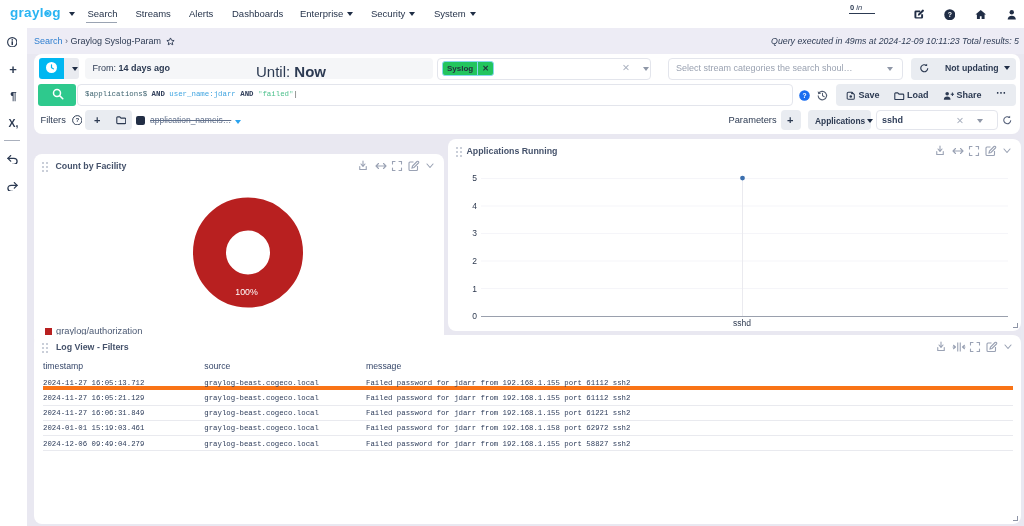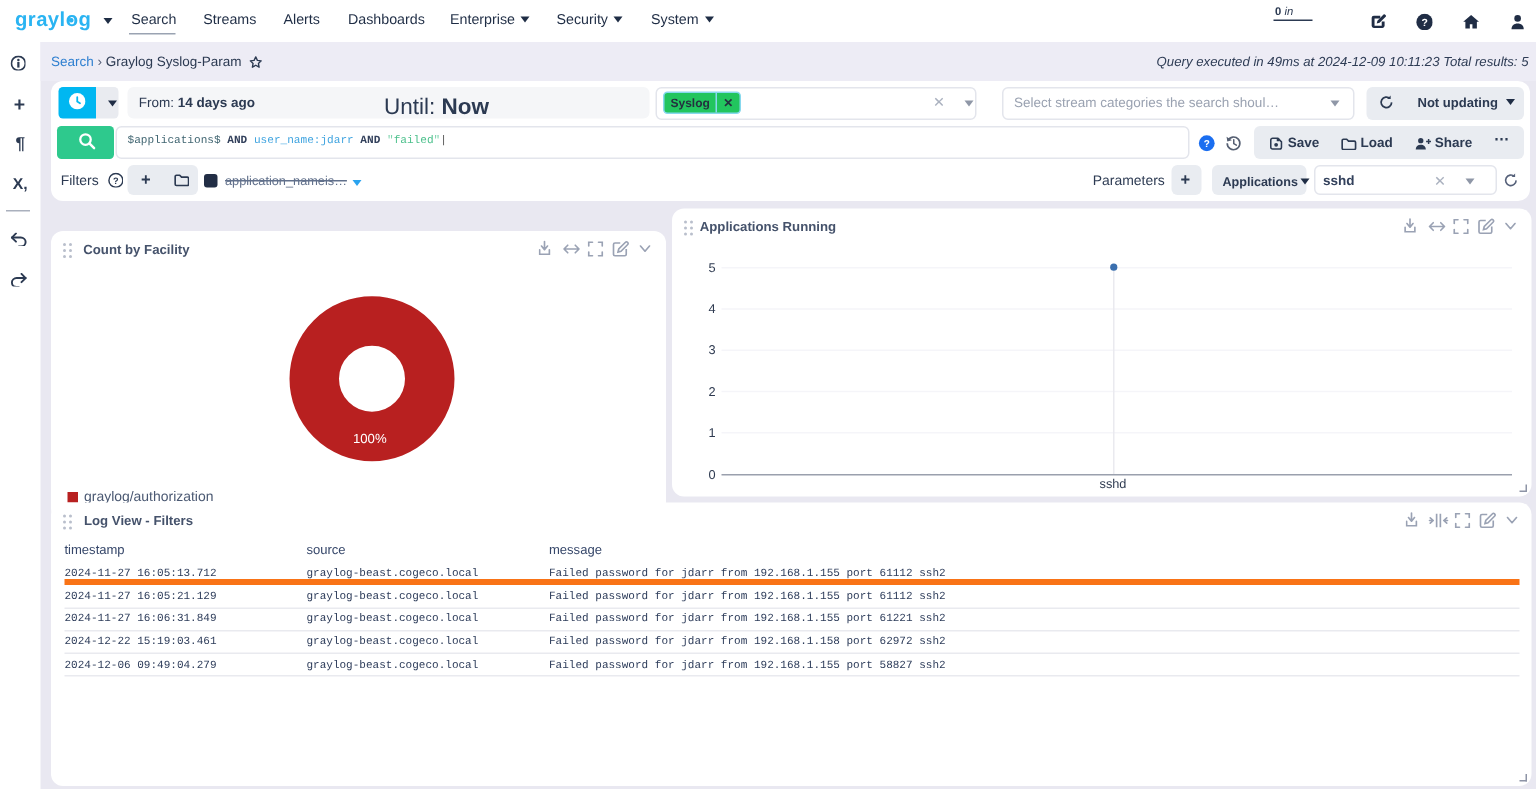--- a/index.html
+++ b/index.html
@@ -304,21 +304,21 @@
         <span style="position:absolute;left:0;top:3.6px;">2024-11-27 16:05:21.129</span>
         <span style="position:absolute;left:161.3px;top:3.6px;">graylog-beast.cogeco.local</span>
         <span style="position:absolute;left:323px;top:3.6px;">Failed password for jdarr from 192.168.1.155 port 61112 ssh2</span>
       </div>
       <div style="position:absolute;top:30.6px;left:0;width:970px;height:15.3px;border-bottom:1px solid #e9eaef;">
         <span style="position:absolute;left:0;top:3.6px;">2024-11-27 16:06:31.849</span>
         <span style="position:absolute;left:161.3px;top:3.6px;">graylog-beast.cogeco.local</span>
         <span style="position:absolute;left:323px;top:3.6px;">Failed password for jdarr from 192.168.1.155 port 61221 ssh2</span>
       </div>
       <div style="position:absolute;top:45.900000000000006px;left:0;width:970px;height:15.3px;border-bottom:1px solid #e9eaef;">
-        <span style="position:absolute;left:0;top:3.6px;">2024-12-22 15:19:03.461</span>
+        <span style="position:absolute;left:0;top:3.6px;">2024-01-01 15:19:03.461</span>
         <span style="position:absolute;left:161.3px;top:3.6px;">graylog-beast.cogeco.local</span>
         <span style="position:absolute;left:323px;top:3.6px;">Failed password for jdarr from 192.168.1.158 port 62972 ssh2</span>
       </div>
       <div style="position:absolute;top:61.2px;left:0;width:970px;height:15.3px;border-bottom:1px solid #e9eaef;">
         <span style="position:absolute;left:0;top:3.6px;">2024-12-06 09:49:04.279</span>
         <span style="position:absolute;left:161.3px;top:3.6px;">graylog-beast.cogeco.local</span>
         <span style="position:absolute;left:323px;top:3.6px;">Failed password for jdarr from 192.168.1.155 port 58827 ssh2</span>
       </div>
     </div>
   <div class="corner" style="right:3px;bottom:3px;"></div>

